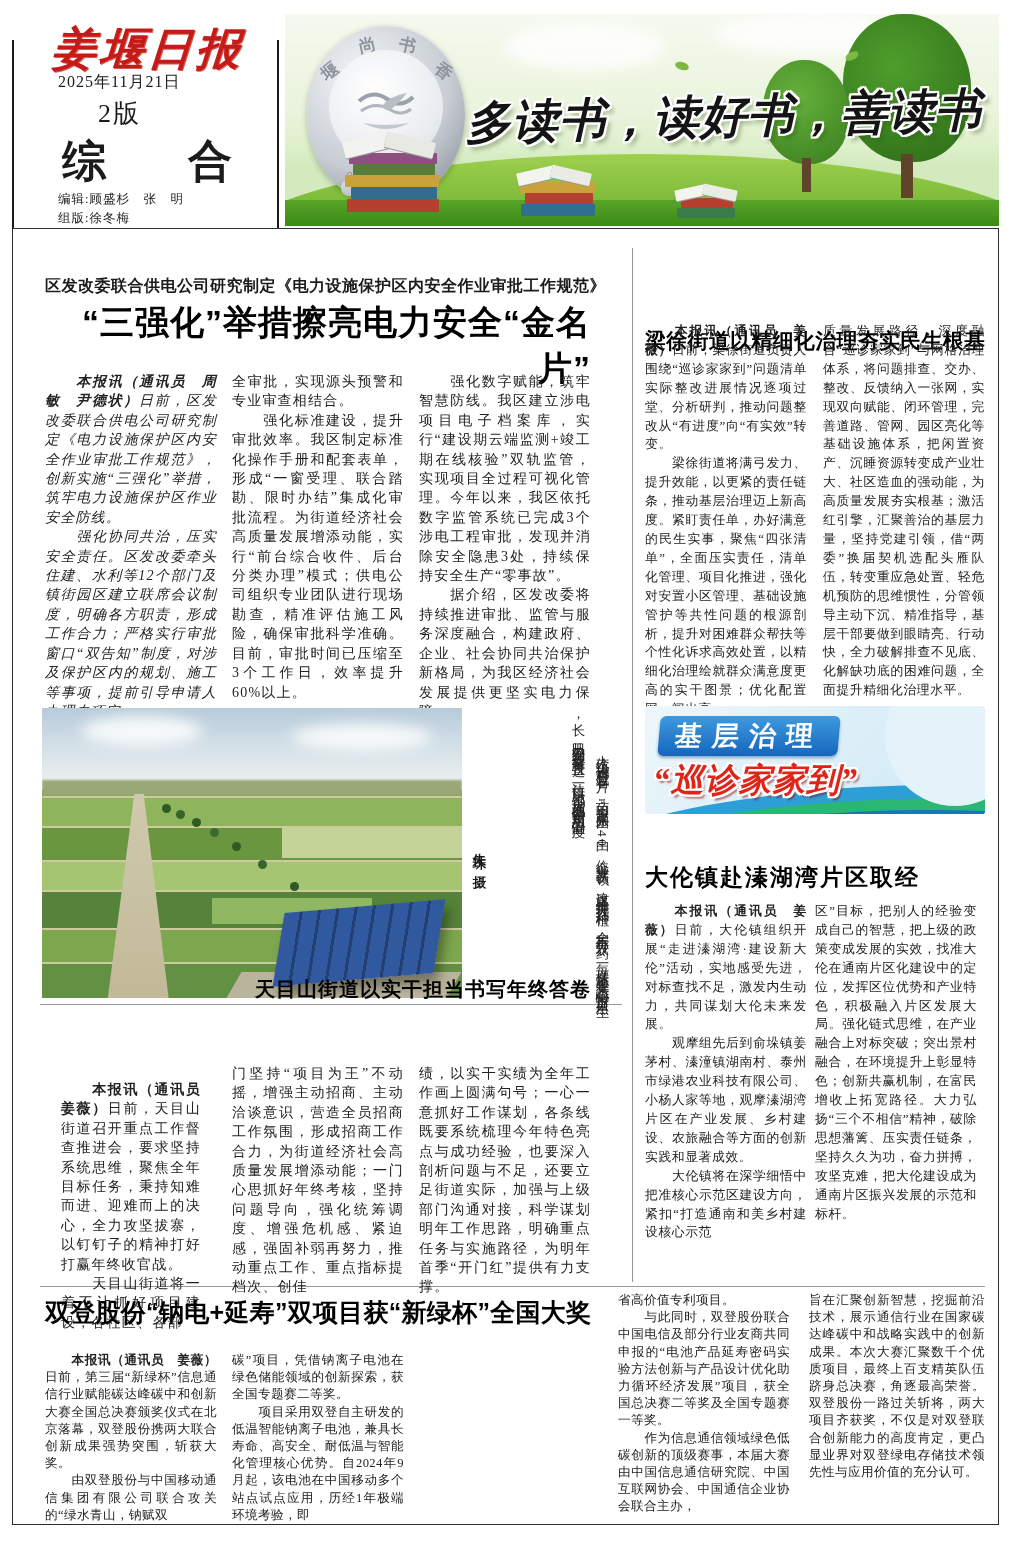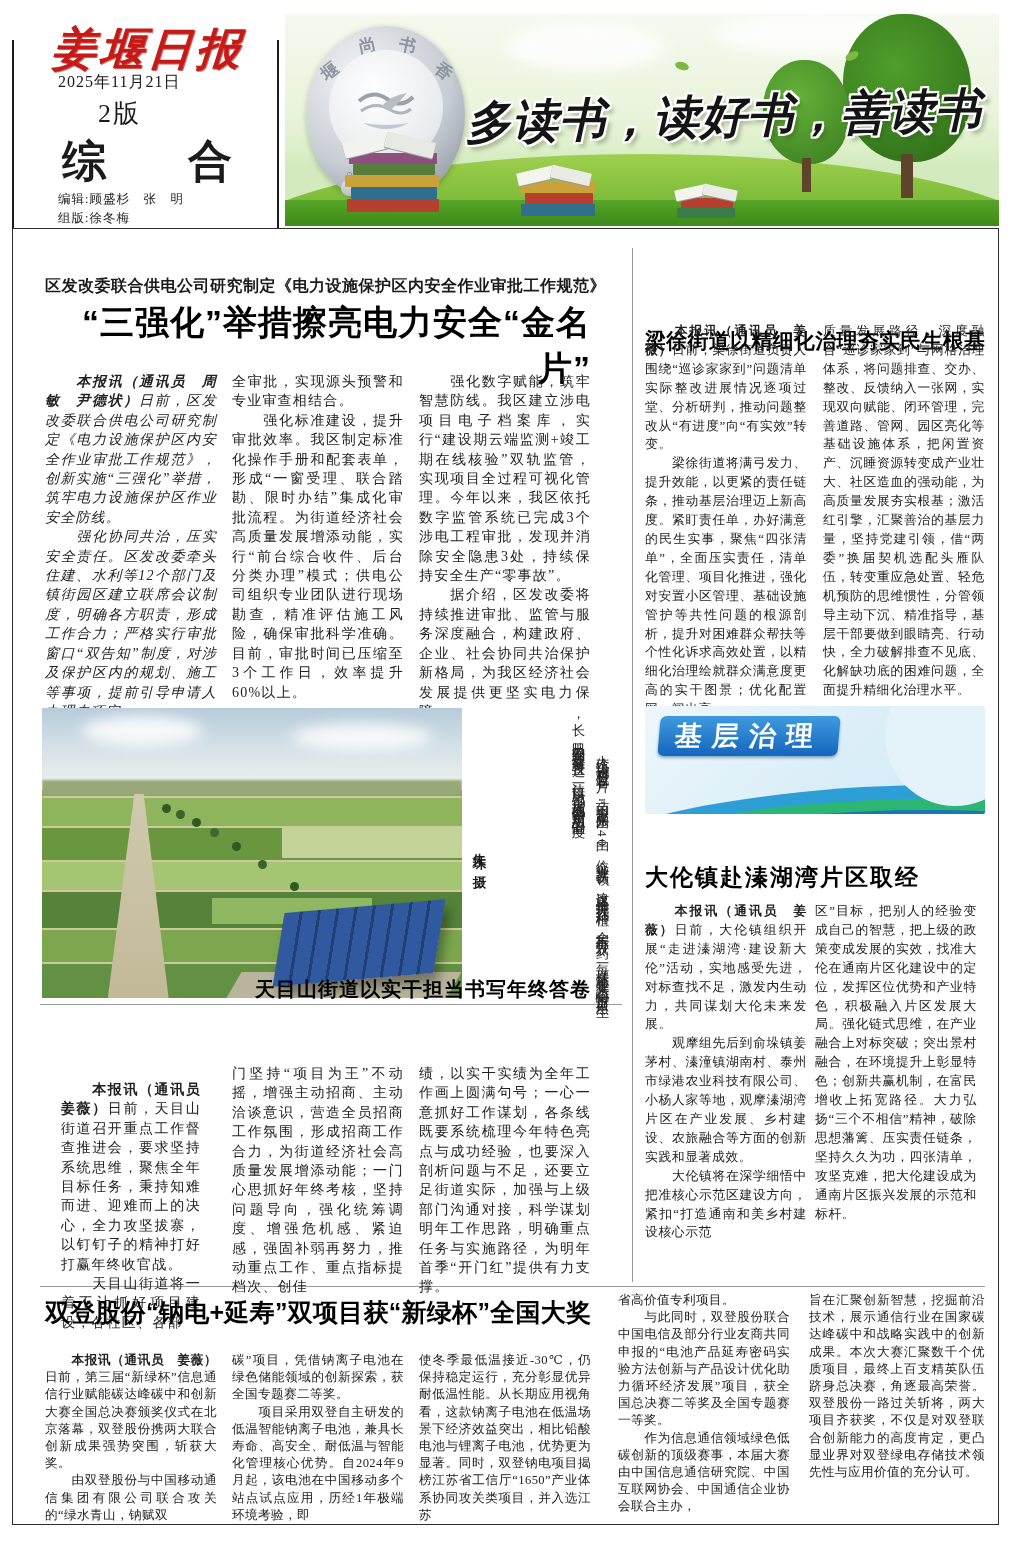--- a/index.html
+++ b/index.html
@@ -230,31 +230,32 @@
 
 <div class="abs vcap">　　大伦镇大伦村藏着一片60亩的『趣享乐园』，由40位企业家认领。这里坚持纯天然种植，全程不打农药，每一棵蔬菜在农人悉心呵护下自然生长，从田间到餐桌新鲜直达，让每一口都饱含大地的馈赠与用心的温度。</div>
 <div class="abs vcredit">朱珠　摄</div>
 
 <div class="abs gov">
   <div class="gov-wave" style="left:-30px;bottom:-36px;width:420px;height:60px;background:#2e9fd6;transform:rotate(-5deg);"></div>
   <div class="gov-wave" style="left:-20px;bottom:-46px;width:430px;height:58px;background:#2bb673;transform:rotate(-4deg);"></div>
   <div class="gov-wave" style="left:-10px;bottom:-58px;width:440px;height:60px;background:#1b75bb;transform:rotate(-3deg);"></div>
   <div class="gov-wave" style="right:-40px;top:-40px;width:140px;height:140px;background:#e4f2fa;"></div>
   <div class="gov-tag">基层治理</div>
+  <div class="gov-main">“巡诊家家到”</div>
 </div>
 
 <div class="abs headline hei" style="left:645px;top:862px;width:340px;font-size:23px;letter-spacing:2px;">大伦镇赴溱湖湾片区取经</div>
 <div class="abs cols rcol" style="left:645px;top:902px;width:340px;height:380px;gap:8px;">
   <div class="col">
     <p class="coltext" style="margin:0;"><span class="byline">　　本报讯（通讯员　姜薇）</span><span>日前，大伦镇组织开展“走进溱湖湾·建设新大伦”活动，实地感受先进，对标查找不足，激发内生动力，共同谋划大伦未来发展。
 　　观摩组先后到俞垛镇姜茅村、溱潼镇湖南村、泰州市绿港农业科技有限公司、小杨人家等地，观摩溱湖湾片区在产业发展、乡村建设、农旅融合等方面的创新实践和显著成效。
 　　大伦镇将在深学细悟中把准核心示范区建设方向，紧扣“打造通南和美乡村建设核心示范</span></p>
   </div>
   <div class="col">
-    <p class="coltext" style="margin:0;">区”目标，把别人的经验变成自己的智慧，把上级的政策变成发展的实效，找准大伦在通南片区化建设中的定位，发挥区位优势和产业特色，积极融入片区发展大局。强化链式思维，在产业融合上对标突破；突出景村融合，在环境提升上彰显特色；创新共赢机制，在富民增收上拓宽路径。大力弘扬“三个不相信”精神，破除思想藩篱、压实责任链条，坚持久久为功，四张清单，攻坚克难，把大伦建设成为通南片区振兴发展的示范和标杆。</p>
+    <p class="coltext" style="margin:0;">区”目标，把别人的经验变成自己的智慧，把上级的政策变成发展的实效，找准大伦在通南片区化建设中的定位，发挥区位优势和产业特色，积极融入片区发展大局。强化链式思维，在产业融合上对标突破；突出景村融合，在环境提升上彰显特色；创新共赢机制，在富民增收上拓宽路径。大力弘扬“三个不相信”精神，破除思想藩篱、压实责任链条，坚持久久为功，奋力拼搏，攻坚克难，把大伦建设成为通南片区振兴发展的示范和标杆。</p>
   </div>
 </div>
 
 <div class="abs headline hei" style="left:45px;top:976px;width:546px;font-size:20px;text-align:right;letter-spacing:1px;">天目山街道以实干担当书写年终答卷</div>
 <div class="abs cols" style="left:45px;top:1064px;width:546px;height:220px;">
   <div class="col">
     <p class="coltext" style="margin:16px;"><span class="byline">　　本报讯（通讯员　姜薇）</span><span>日前，天目山街道召开重点工作督查推进会，要求坚持系统思维，聚焦全年目标任务，秉持知难而进、迎难而上的决心，全力攻坚拔寨，以钉钉子的精神打好打赢年终收官战。
 　　天目山街道将一着不让抓好项目建设，各社区、各部</span></p>
   </div>
   <div class="col">
@@ -267,23 +268,20 @@
 
 <div class="abs headline hei" style="left:45px;top:1296px;width:546px;font-size:25px;text-align:justify;text-align-last:justify;">双登股份“钠电+延寿”双项目获“新绿杯”全国大奖</div>
 <div class="abs cols ecol" style="left:45px;top:1352px;width:546px;height:168px;">
   <div class="col">
     <p class="coltext" style="margin:0;"><span class="byline">　　本报讯（通讯员　姜薇）</span><span>日前，第三届“新绿杯”信息通信行业赋能碳达峰碳中和创新大赛全国总决赛颁奖仪式在北京落幕，双登股份携两大联合创新成果强势突围，斩获大奖。
 　　由双登股份与中国移动通信集团有限公司联合攻关的“绿水青山，钠赋双</span></p>
   </div>
   <div class="col">
     <p class="coltext" style="margin:0;">碳”项目，凭借钠离子电池在绿色储能领域的创新探索，获全国专题赛二等奖。
 　　项目采用双登自主研发的低温智能钠离子电池，兼具长寿命、高安全、耐低温与智能化管理核心优势。自2024年9月起，该电池在中国移动多个站点试点应用，历经1年极端环境考验，即</p>
-  </div>
-  <div class="col">
-    <p class="coltext" style="margin:0;">使冬季最低温接近-30℃，仍保持稳定运行，充分彰显优异耐低温性能。从长期应用视角看，这款钠离子电池在低温场景下经济效益突出，相比铅酸电池与锂离子电池，优势更为显著。同时，双登钠电项目揭榜江苏省工信厅“1650”产业体系协同攻关类项目，并入选江苏</p>
   </div>
 </div>
 <div class="abs ecol" style="left:618px;top:1292px;width:172px;">
   <p class="coltext" style="margin:0;width:172px;">省高价值专利项目。
 　　与此同时，双登股份联合中国电信及部分行业友商共同申报的“电池产品延寿密码实验方法创新与产品设计优化助力循环经济发展”项目，获全国总决赛二等奖及全国专题赛一等奖。
 　　作为信息通信领域绿色低碳创新的顶级赛事，本届大赛由中国信息通信研究院、中国互联网协会、中国通信企业协会联合主办，</p>
 </div>
 <div class="abs ecol" style="left:809px;top:1292px;width:176px;">
   <p class="coltext" style="margin:0;width:176px;">旨在汇聚创新智慧，挖掘前沿技术，展示通信行业在国家碳达峰碳中和战略实践中的创新成果。本次大赛汇聚数千个优质项目，最终上百支精英队伍跻身总决赛，角逐最高荣誉。双登股份一路过关斩将，两大项目齐获奖，不仅是对双登联合创新能力的高度肯定，更凸显业界对双登绿电存储技术领先性与应用价值的充分认可。</p>
 </div>

